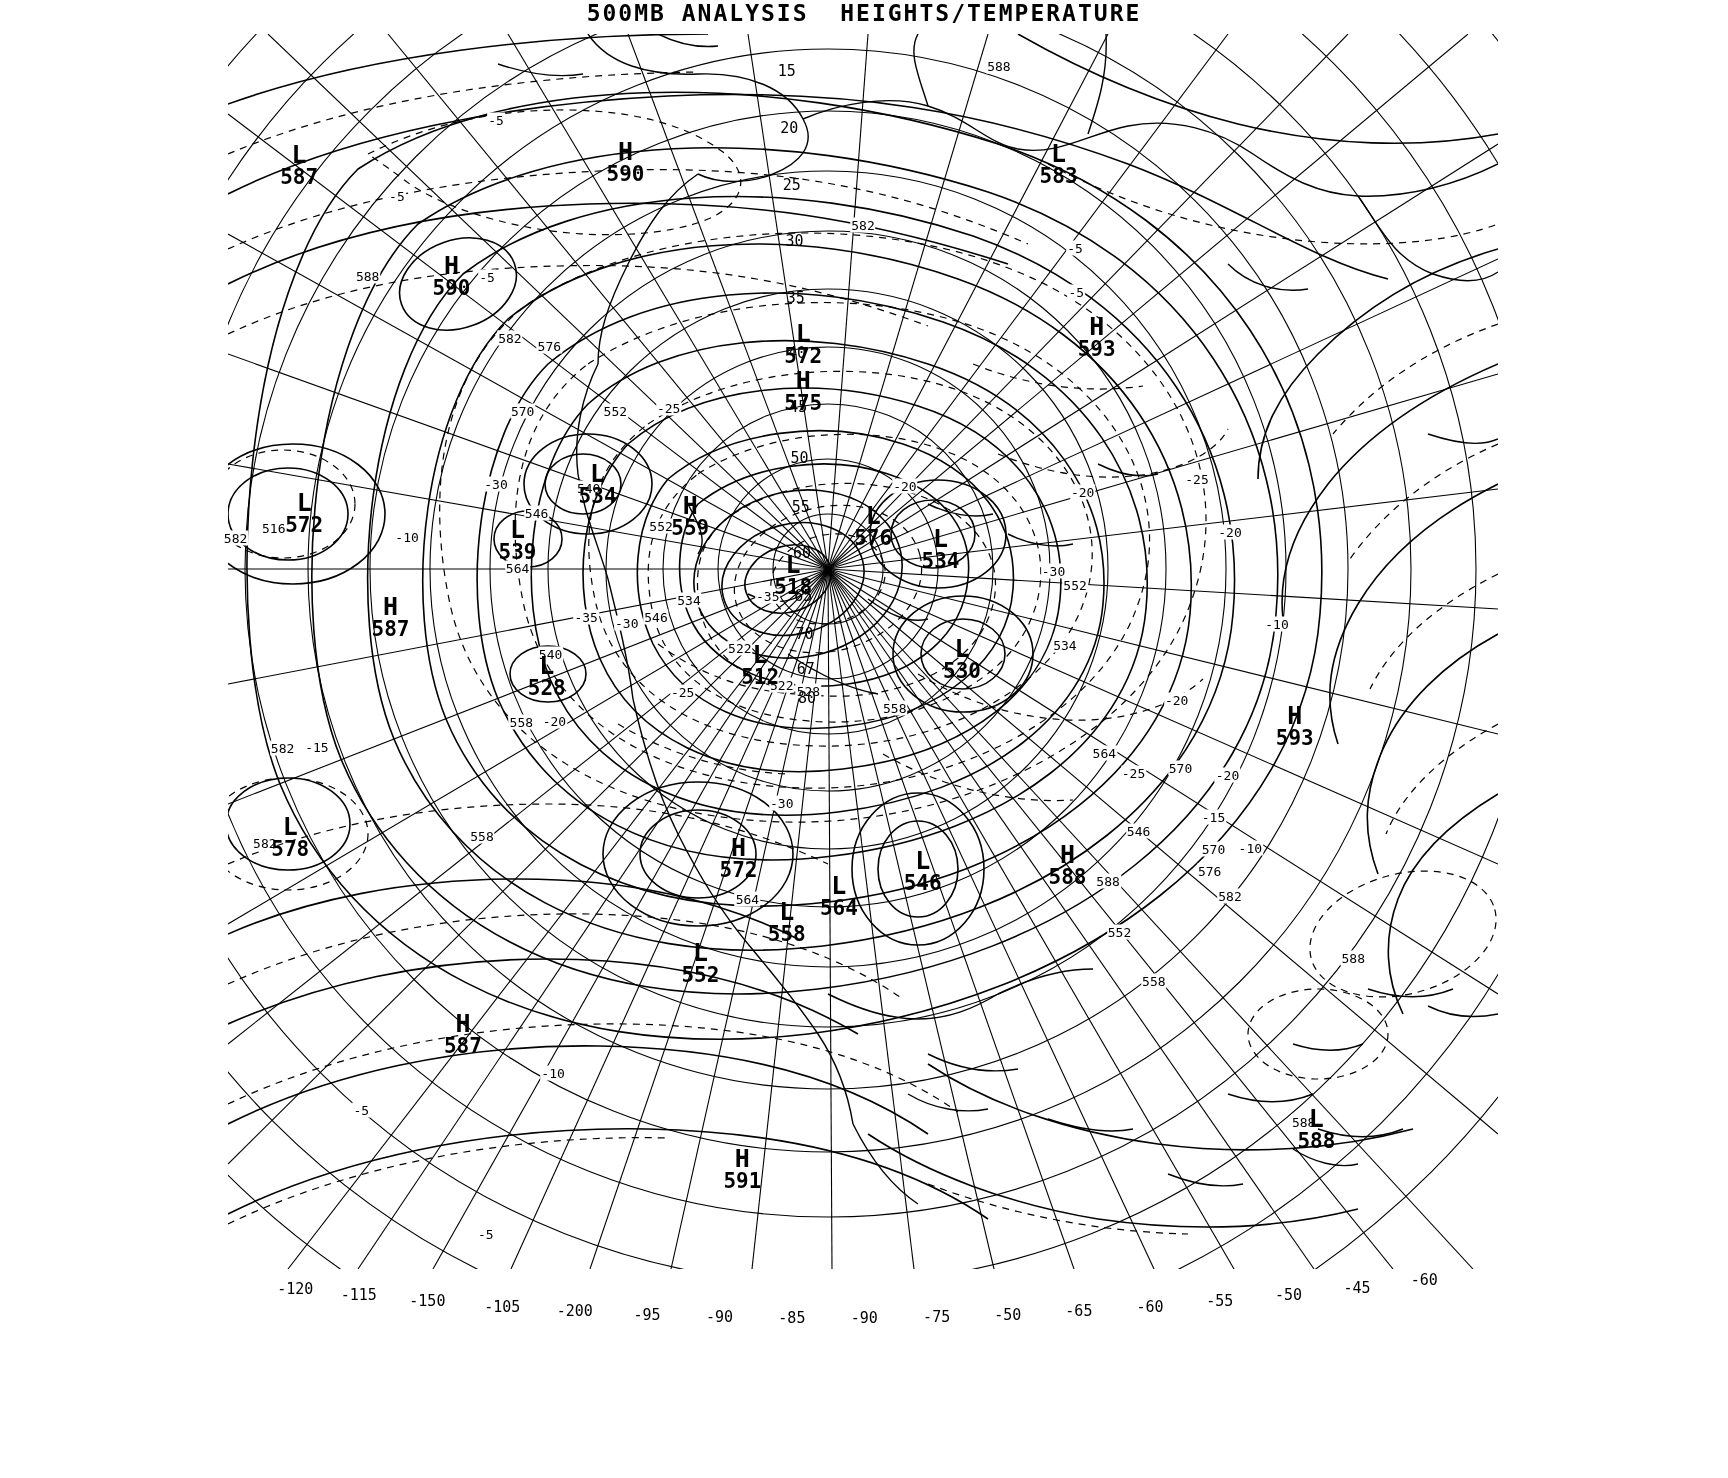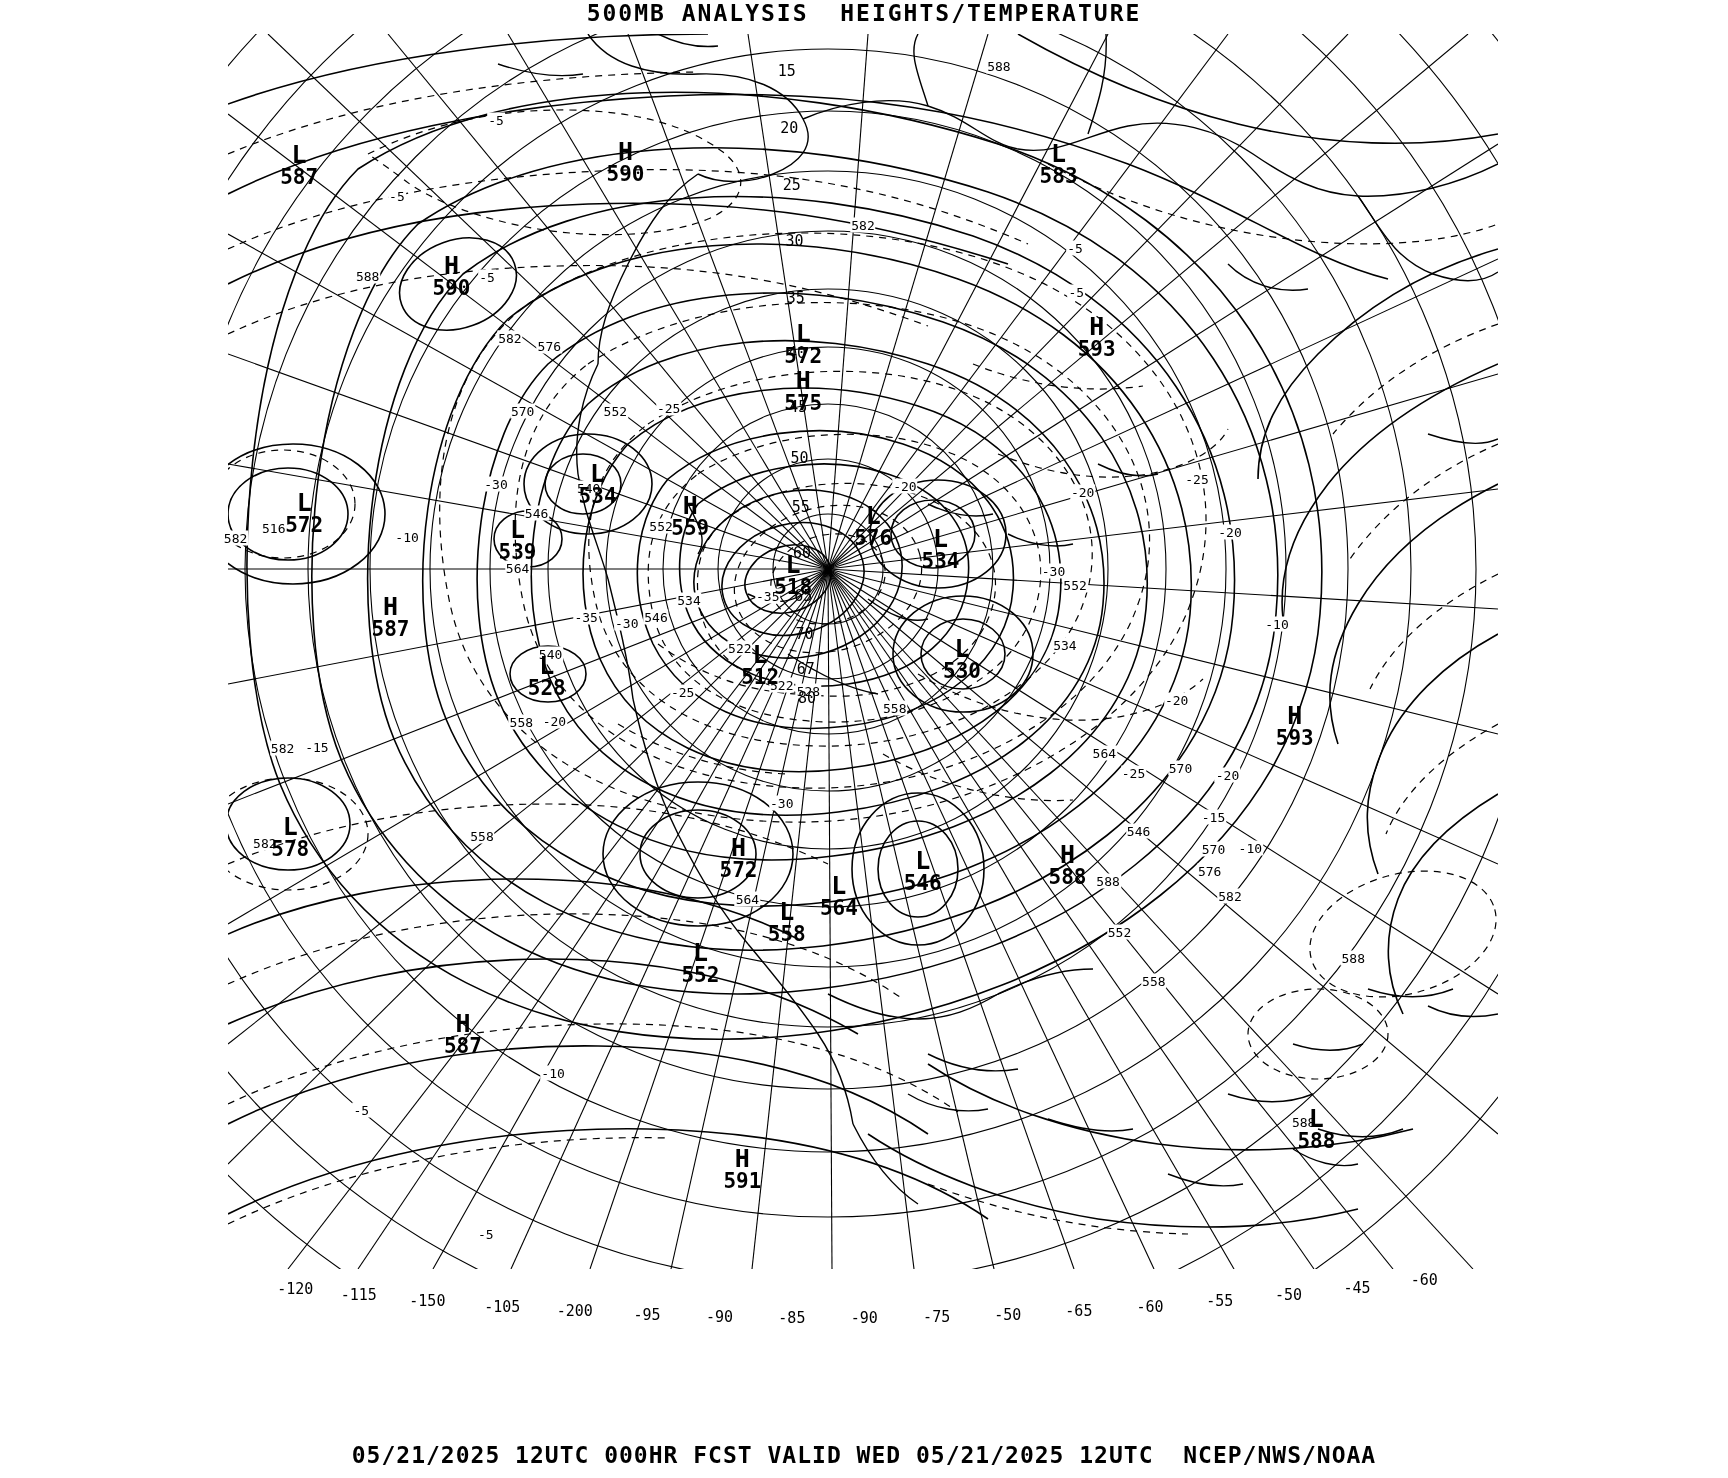--- a/index.html
+++ b/index.html
@@ -526,14 +526,13 @@
       <div class="axis-label" style="left:67.0%;top:103.4%">-65</div>
       <div class="axis-label" style="left:72.6%;top:103.1%">-60</div>
       <div class="axis-label" style="left:78.1%;top:102.6%">-55</div>
       <div class="axis-label" style="left:83.5%;top:102.1%">-50</div>
       <div class="axis-label" style="left:88.9%;top:101.5%">-45</div>
       <div class="axis-label" style="left:94.2%;top:100.9%">-60</div>
     </div>
 
   </div>
 
-  <div class="footer">05/21/2025 12UTC 000HR FCST VALID WED 05/21/2025 12UTC  NCEP/NWS/NOAA</div>
 </div>
 
 </body></html>

